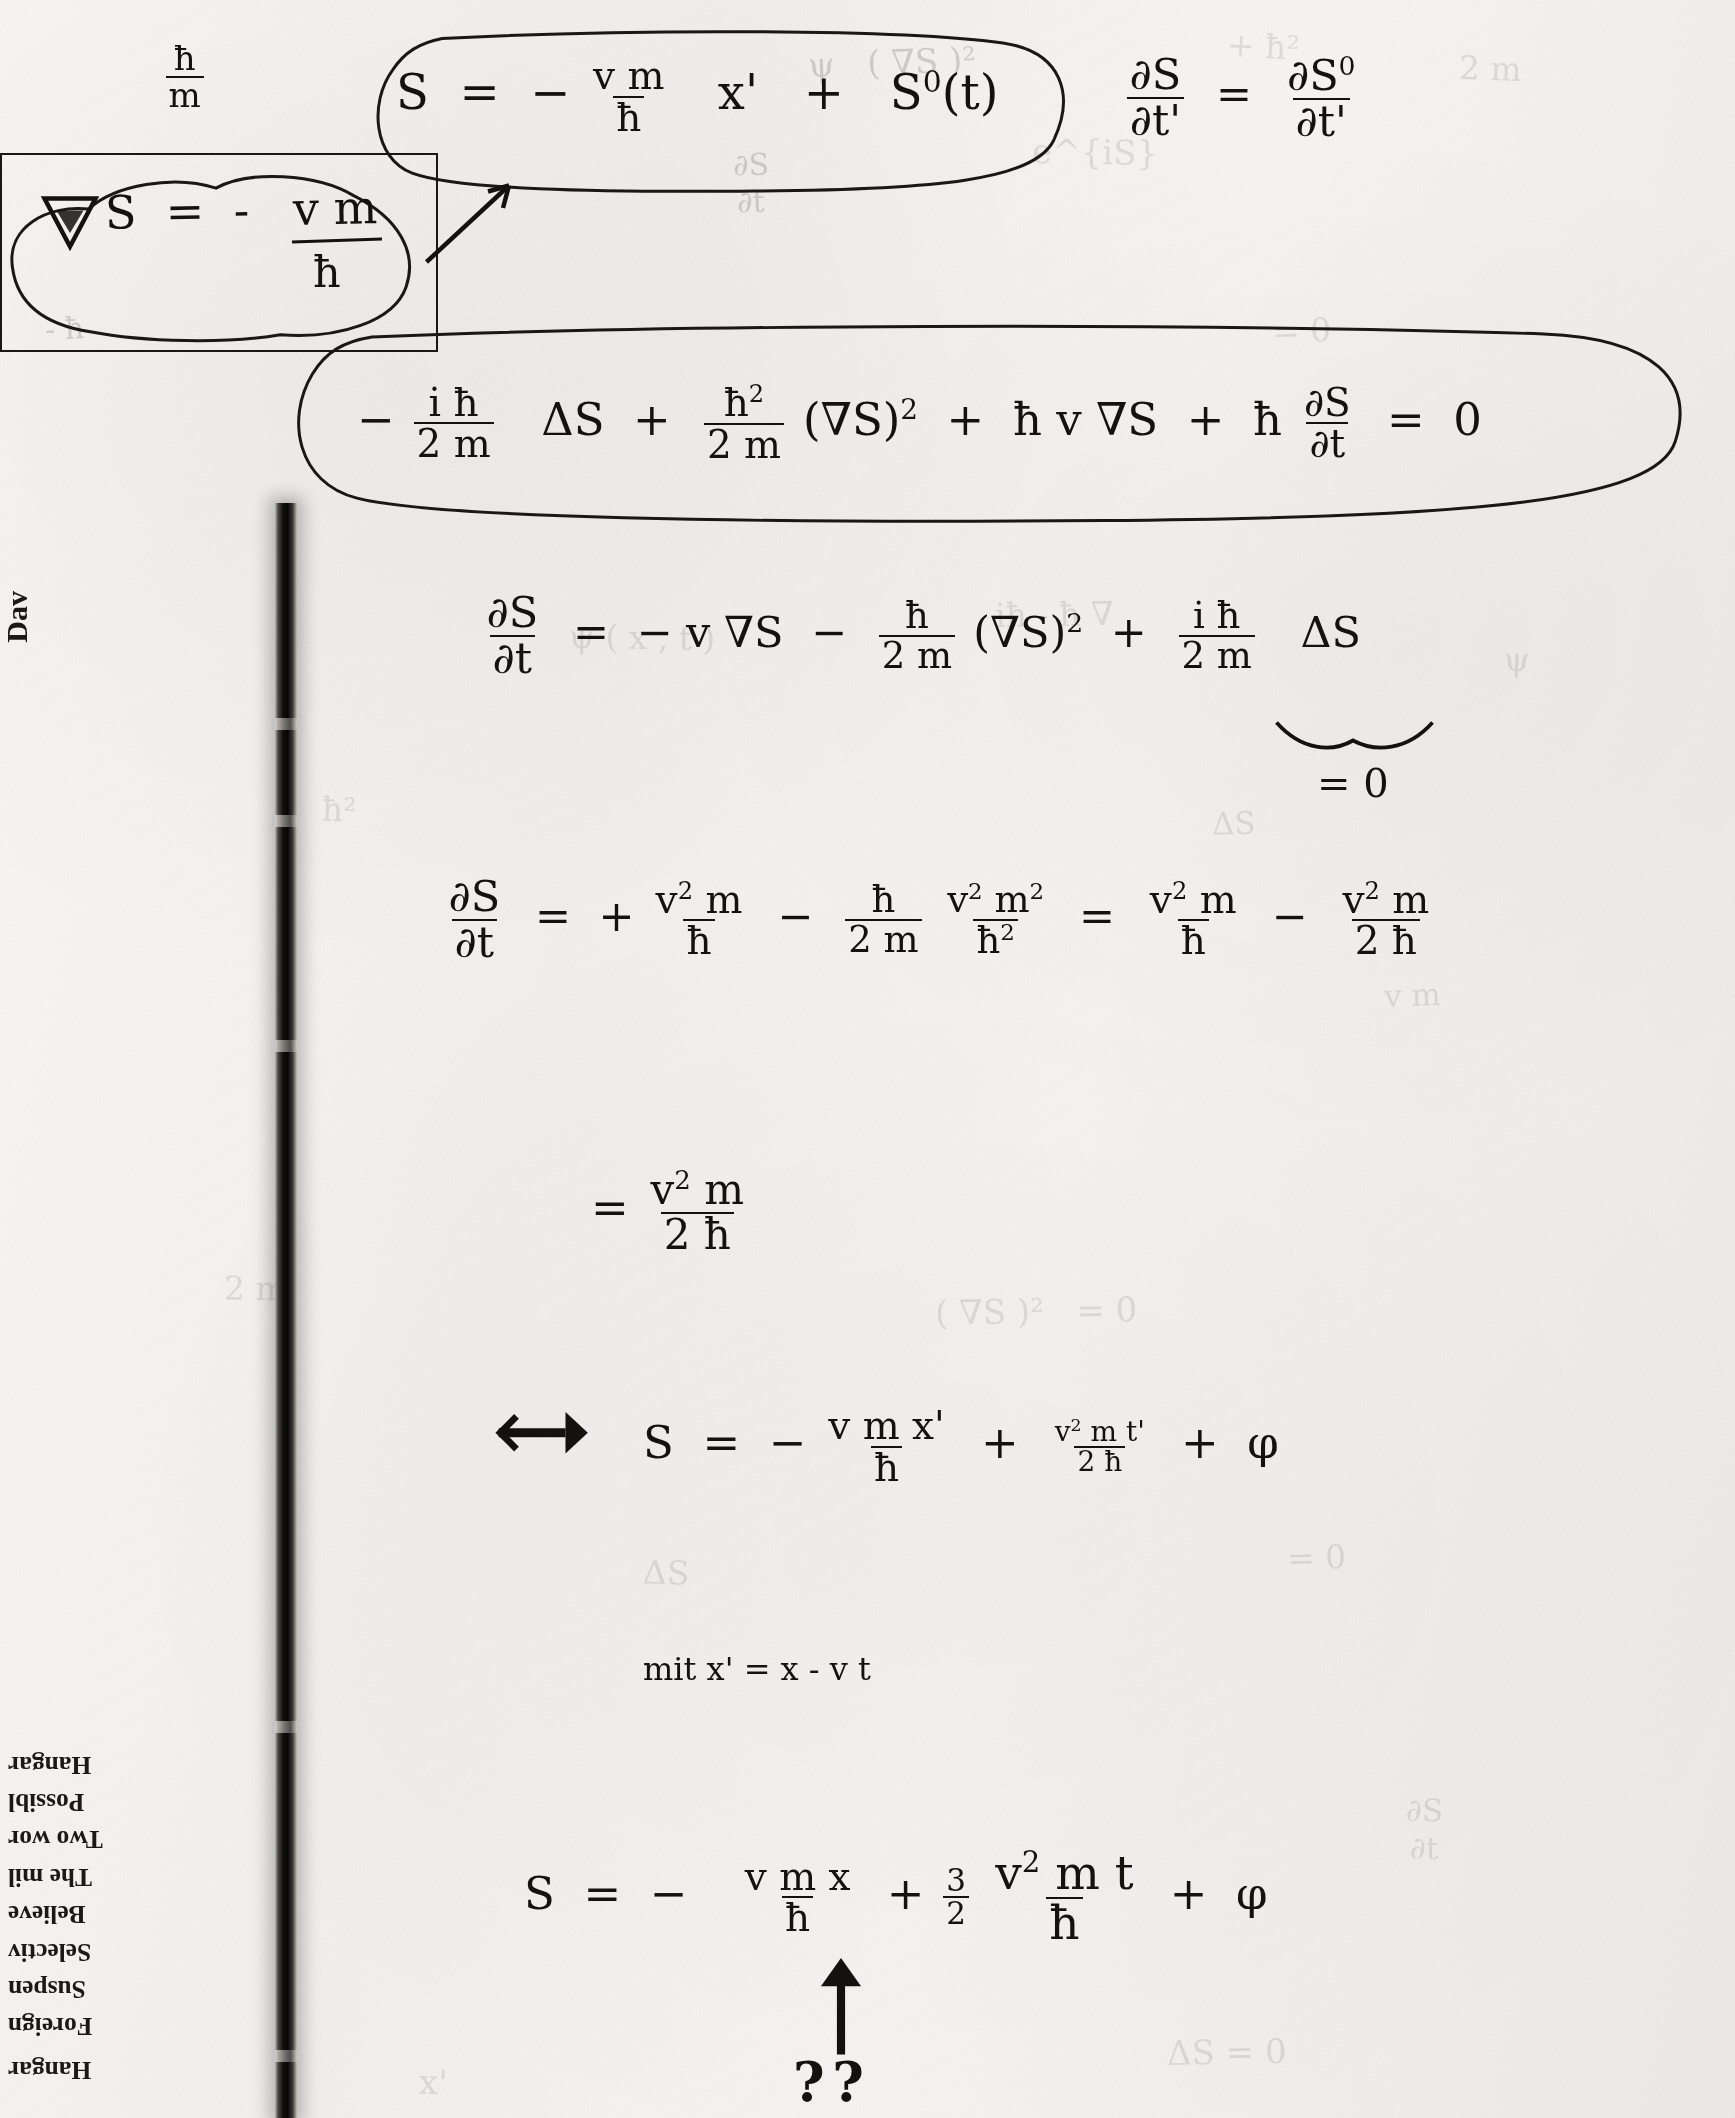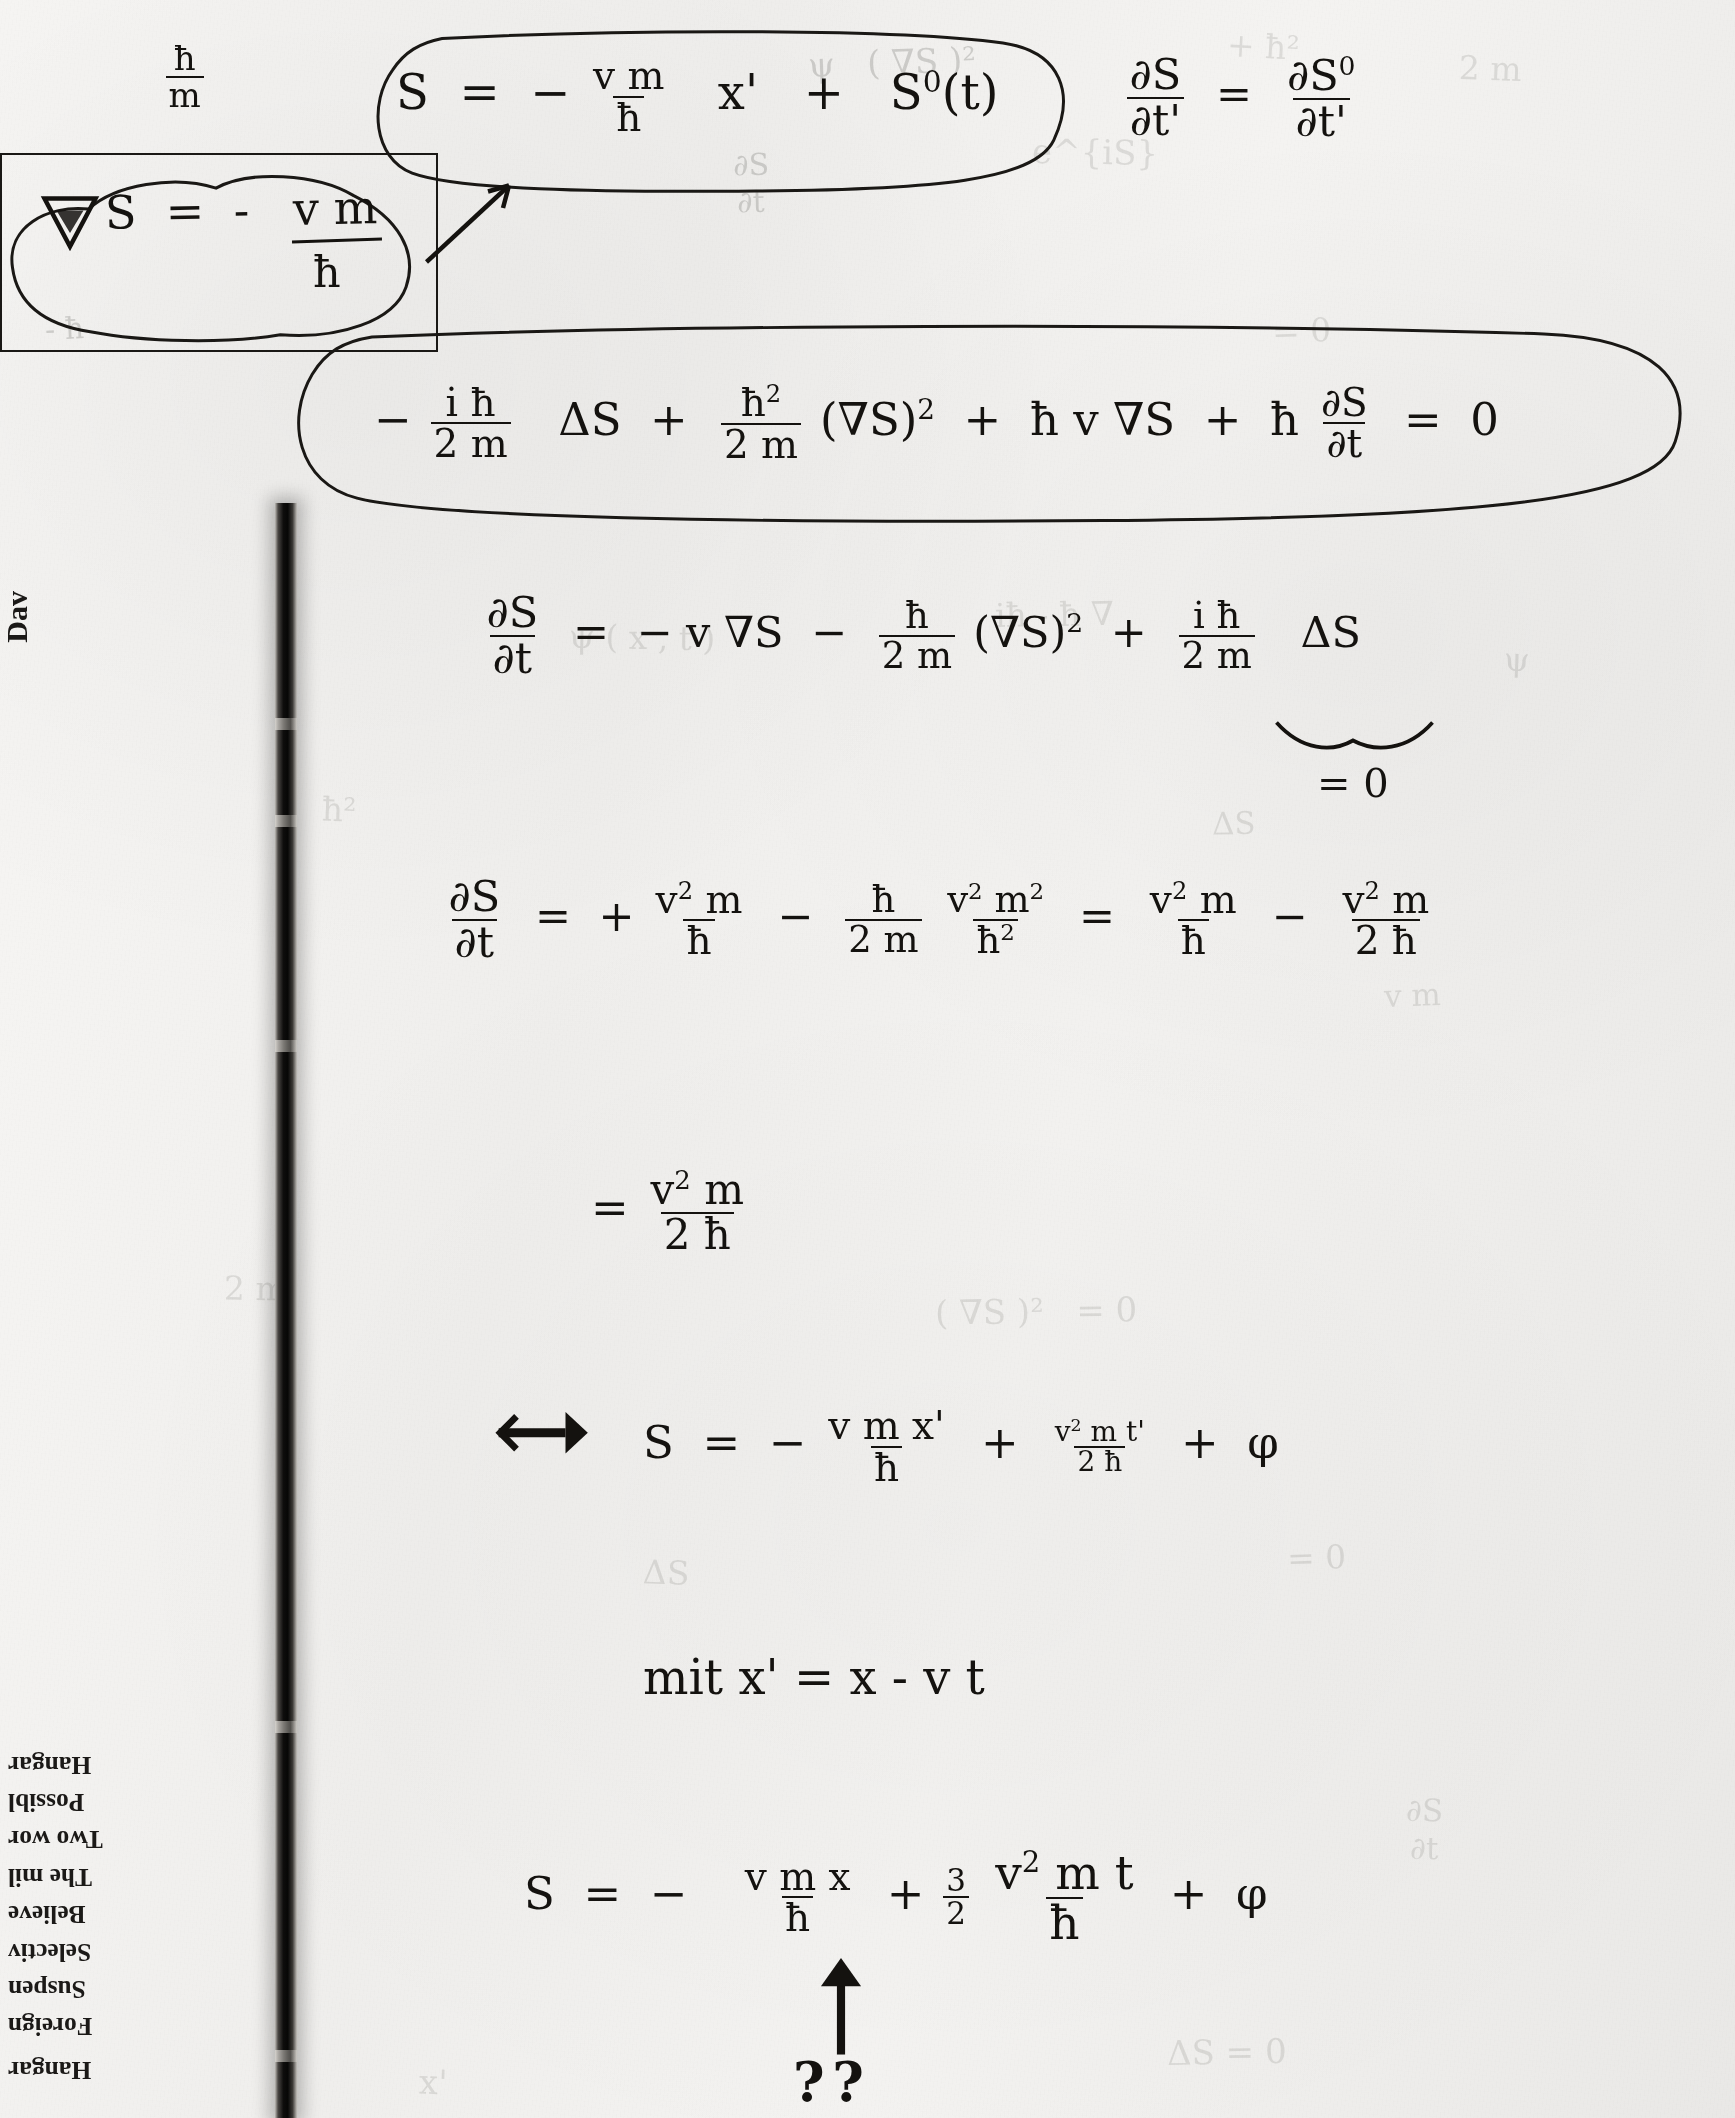--- a/index.html
+++ b/index.html
@@ -187,21 +187,21 @@
         <span class="num">∂S<span class="sup">0</span></span>
         <span class="den">∂t'</span>
       </span>
   </div>
 
   <svg class="loop-svg" style="position:absolute; left:281px; top:322px; width:1421px; height:209px;" viewBox="0 0 1900 280">
     <path d="M 120 20 C 500 4, 1200 0, 1690 16 C 1840 22, 1892 80, 1866 160 C 1840 240, 1600 262, 1100 266
              C 620 270, 200 262, 100 236 C 20 216, 4 130, 40 70 C 58 40, 82 26, 120 20 Z" fill="none" stroke="#1a1815" stroke-width="4"></path>
   </svg>
 
-  <div class="hw" style="left:374px; top:382px; font-size:45px;">
+  <div class="hw" style="left:357px; top:382px; font-size:45px;">
     −
     <span class="frac" style="font-size:39px;">
         <span class="num">i ħ</span>
         <span class="den">2 m</span>
       </span>
     &nbsp; ΔS &nbsp;+&nbsp;
     <span class="frac" style="font-size:39px;">
         <span class="num">ħ<span class="sup">2</span></span>
         <span class="den">2 m</span>
       </span>
@@ -307,21 +307,21 @@
         <span class="den">ħ</span>
       </span>
     &nbsp;+&nbsp;
     <span class="frac" style="font-size:28px;text-align:right;">
         <span class="num">v<span class="sup">2</span> m t'</span>
         <span class="den">2 ħ</span>
       </span>
     &nbsp;+&nbsp; φ
   </div>
 
-  <div class="hw" style="left:643px; top:1653px; font-size:48px;">mit  x' = x - v t</div>
+  <div class="hw" style="left:643px; top:1653px; font-size:32px;">mit  x' = x - v t</div>
 
   <div class="hw" style="left:524px; top:1848px; font-size:45px;">
     S &nbsp;=&nbsp; −
     <span class="frac" style="font-size:39px;margin-left:40px;">
         <span class="num">v m x</span>
         <span class="den">ħ</span>
       </span>
     &nbsp;+
     <span class="frac" style="font-size:31px;">
         <span class="num">3</span>

